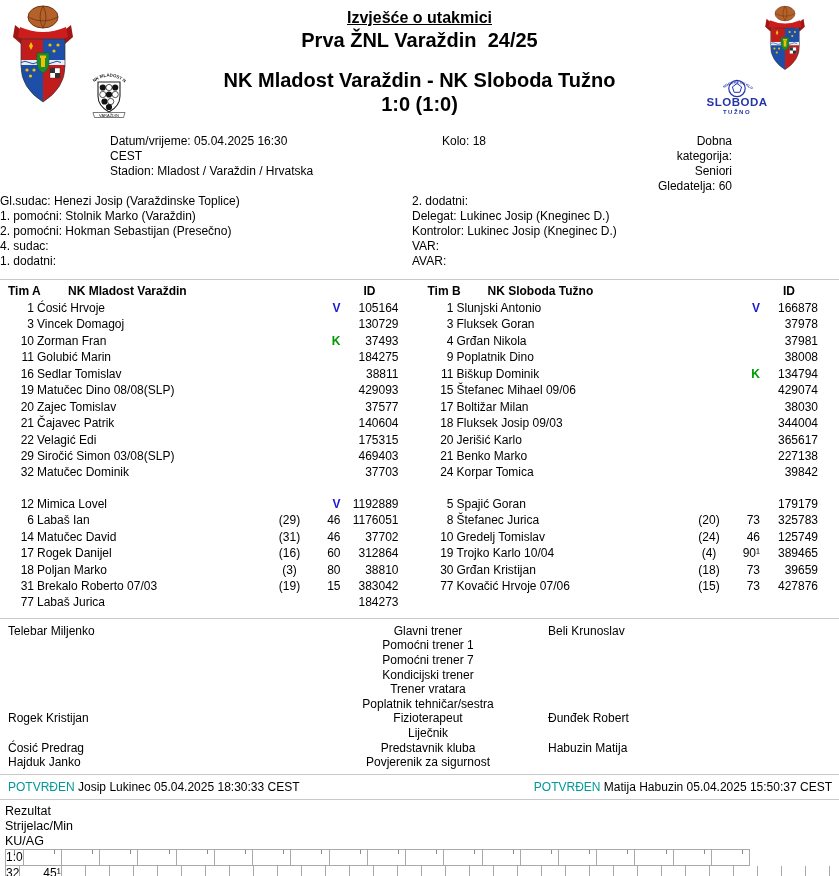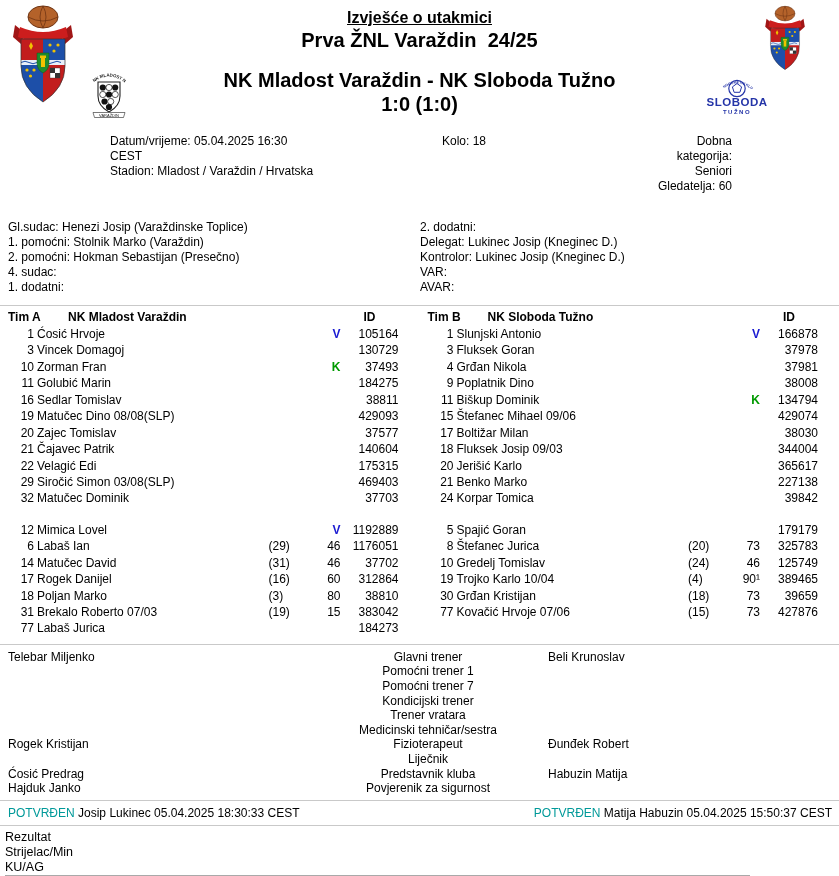--- a/index.html
+++ b/index.html
@@ -18,37 +18,37 @@
   .logo-mladost{position:absolute;left:86px;top:66px;}
   .logo-sloboda{position:absolute;left:698px;top:76px;}
 
   
   .match-info{margin:6px 107px 0 110px;display:flex;line-height:15px;gap:24px;}
   .mi-col1{width:308px;}
   .mi-col2{width:180px;}
   .mi-col3{flex:1;text-align:right;}
 
   
-  .officials{margin-top:26px;display:grid;grid-template-columns:412px 1fr;padding-left:8px;line-height:15px;}
+  .officials{display:grid;grid-template-columns:412px 1fr;padding-left:0;line-height:15px;}
 
   .sep{border:none;border-top:1px solid #c9c9c9;margin:0;}
   .sep-roster-top{margin-top:10px;}
 
   
   .roster{display:grid;grid-template-columns:1fr 1fr;padding:2px 0 7px;}
   .team{padding:0 21px 0 8px;}
   .thead{display:flex;font-weight:bold;height:18px;line-height:18px;}
   .th-tim{width:60px;}
   .th-name{flex:1;}
   .th-id{width:58px;text-align:center;}
   .prow{display:flex;height:16.45px;line-height:16.45px;}
   .prow.gap{height:15px;}
   .c-num{width:26px;text-align:right;}
   .c-name{flex:1;padding-left:3px;white-space:nowrap;overflow:hidden;}
-  .c-rep{width:42px;text-align:left;}
+  .c-rep{width:42px;text-align:center;}
   .c-mark{width:30px;text-align:right;}
   .c-id{width:58px;text-align:right;}
   .mk-v{color:#1a1ad2;font-weight:bold;}
   .mk-k{color:#009a00;font-weight:bold;}
 
   
   .staff{display:grid;grid-template-columns:332px 176px 1fr;padding:5px 0 4px 8px;}
   .st-a,.st-role,.st-b{line-height:14.6px;height:14.6px;}
   .st-role{text-align:center;}
   .st-b{padding-left:32px;}
@@ -489,21 +489,21 @@
       <div class="st-a"></div>
       <div class="st-role">Pomoćni trener 7</div>
       <div class="st-b"></div>
       <div class="st-a"></div>
       <div class="st-role">Kondicijski trener</div>
       <div class="st-b"></div>
       <div class="st-a"></div>
       <div class="st-role">Trener vratara</div>
       <div class="st-b"></div>
       <div class="st-a"></div>
-      <div class="st-role">Medicinski tehničar/sestra</div>
+      <div class="st-role">Poplatnik tehničar/sestra</div>
       <div class="st-b"></div>
       <div class="st-a">Rogek Kristijan</div>
       <div class="st-role">Fizioterapeut</div>
       <div class="st-b">Đunđek Robert</div>
       <div class="st-a"></div>
       <div class="st-role">Liječnik</div>
       <div class="st-b"></div>
       <div class="st-a">Ćosić Predrag</div>
       <div class="st-role">Predstavnik kluba</div>
       <div class="st-b">Habuzin Matija</div>

